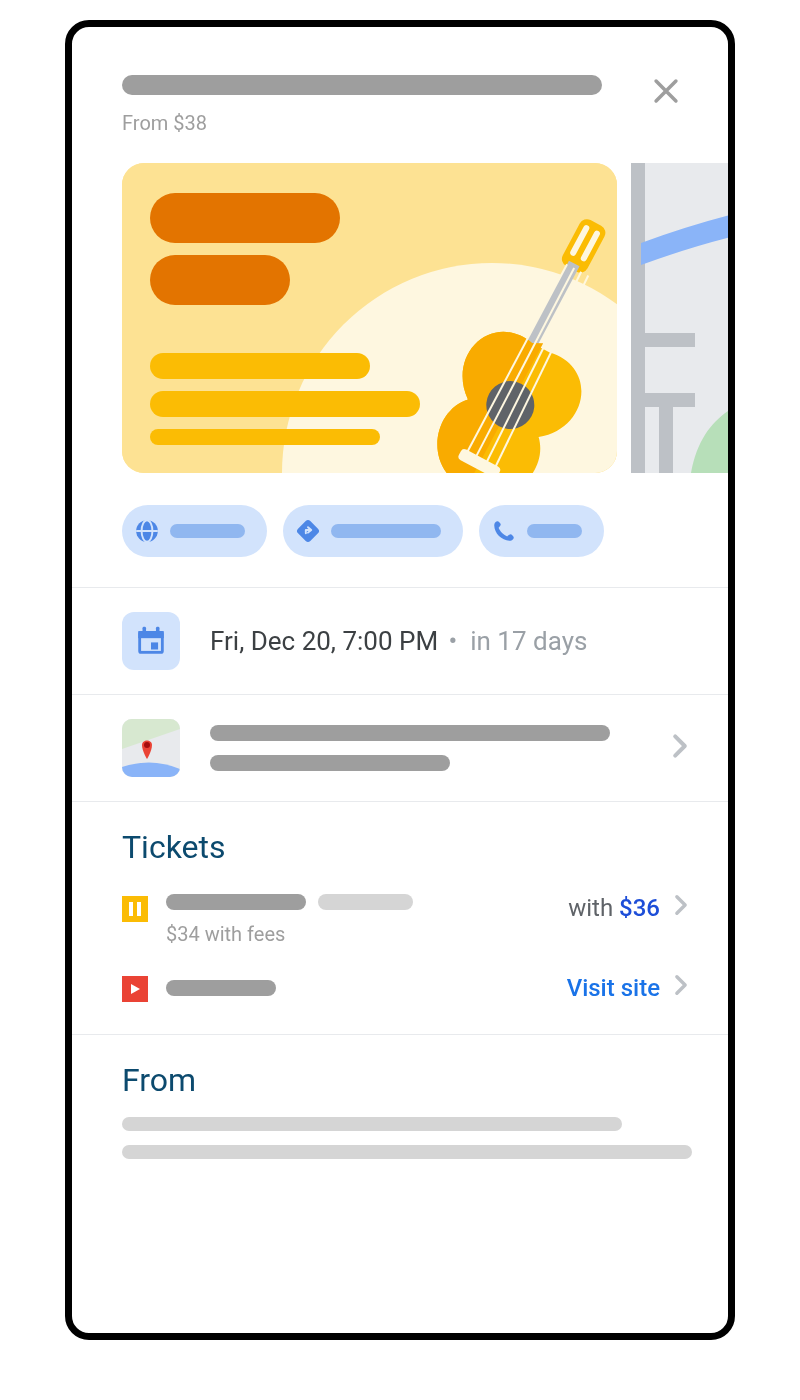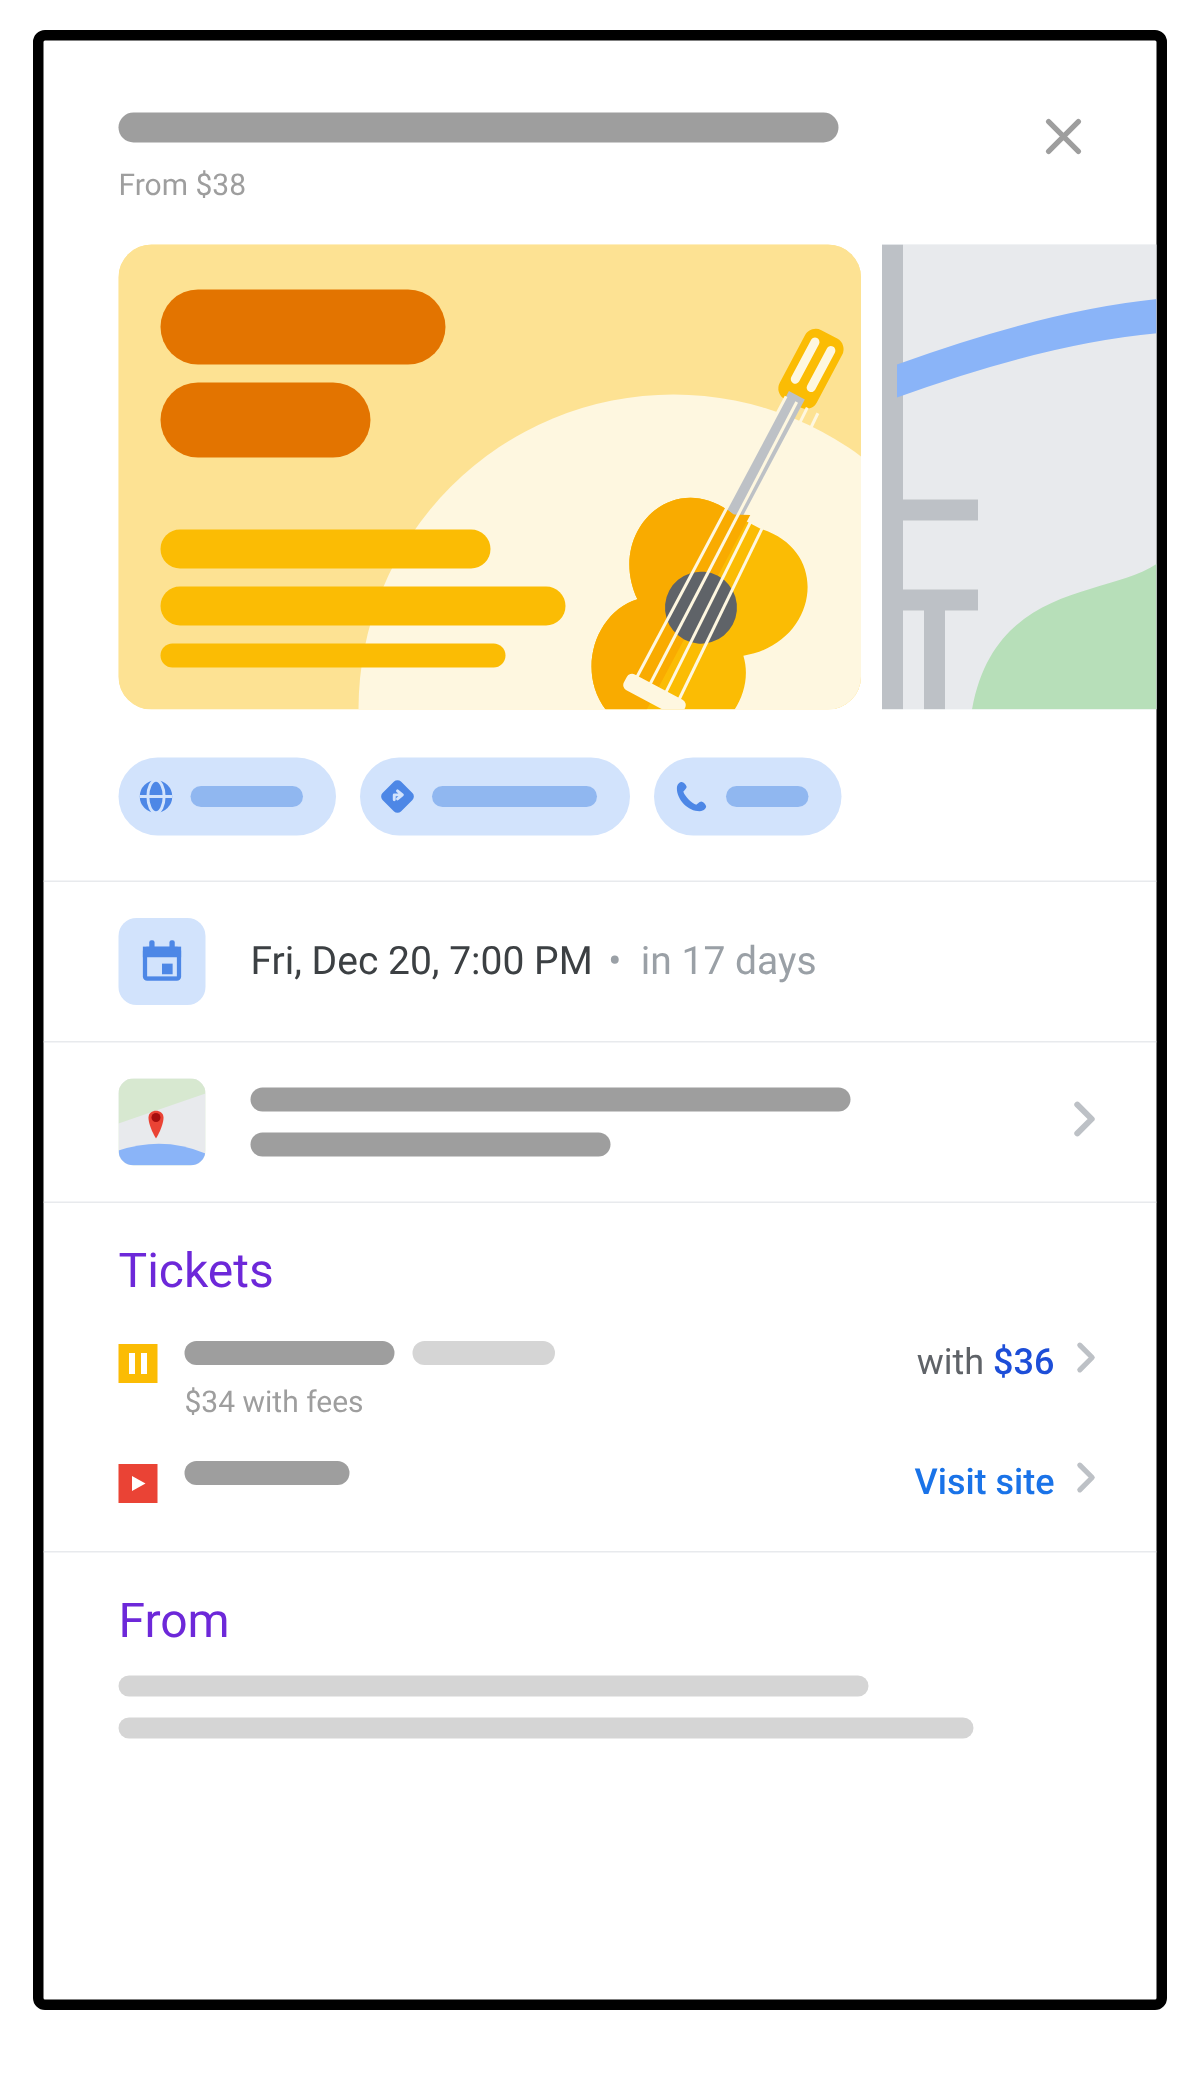--- a/index.html
+++ b/index.html
@@ -5,24 +5,24 @@
   * { box-sizing: border-box; margin: 0; padding: 0; }
   body {
     font-family: 'Google Sans', Roboto, Arial, sans-serif;
     background: #fff;
     display: flex;
     justify-content: center;
     align-items: flex-start;
     padding: 20px;
   }
   .device-frame {
-    width: 756px;
+    width: 670px;
     height: 1320px;
     border: 7px solid #000;
-    border-radius: 8px;
+    border-radius: 24px;
     background: #fff;
     overflow: hidden;
     position: relative;
   }
   .content {
     padding: 40px 0 0 0;
   }
   .header {
     display: flex;
     align-items: flex-start;
@@ -153,21 +153,21 @@
     height: 16px;
     width: 240px;
     background: #9e9e9e;
     border-radius: 8px;
   }
   .chevron {
     color: #9aa0a6;
   }
   .section-title {
     font-size: 32px;
-    color: #6d28d9;
+    color: #0c4a6e;
     padding: 26px 50px 14px 50px;
     font-weight: 400;
   }
   .ticket-row {
     display: flex;
     align-items: flex-start;
     padding: 14px 40px 14px 50px;
     gap: 18px;
     cursor: pointer;
   }
@@ -377,21 +377,21 @@
       <div class="ticket-price">
         <span><span>with</span> <span class="price-val">$36</span></span>
         <span class="chevron">
           <svg width="14" height="22" viewBox="0 0 10 16">
               <path d="M2 2 L8 8 L2 14" stroke="#bdc1c6" stroke-width="2.5" fill="none" stroke-linecap="round" stroke-linejoin="round"></path>
             </svg>
         </span>
       </div>
     </div>
 
-    <div class="ticket-row" style="">
+    <div class="ticket-row" style="align-items:center">
       <div class="vendor-icon red">
         <svg width="16" height="16" viewBox="0 0 16 16">
             <path d="M4 3 L13 8 L4 13 Z" fill="#fff"></path>
           </svg>
       </div>
       <div class="ticket-main">
         <div class="tbar3"></div>
       </div>
       <div class="visit-site">
         <span>Visit site</span>

